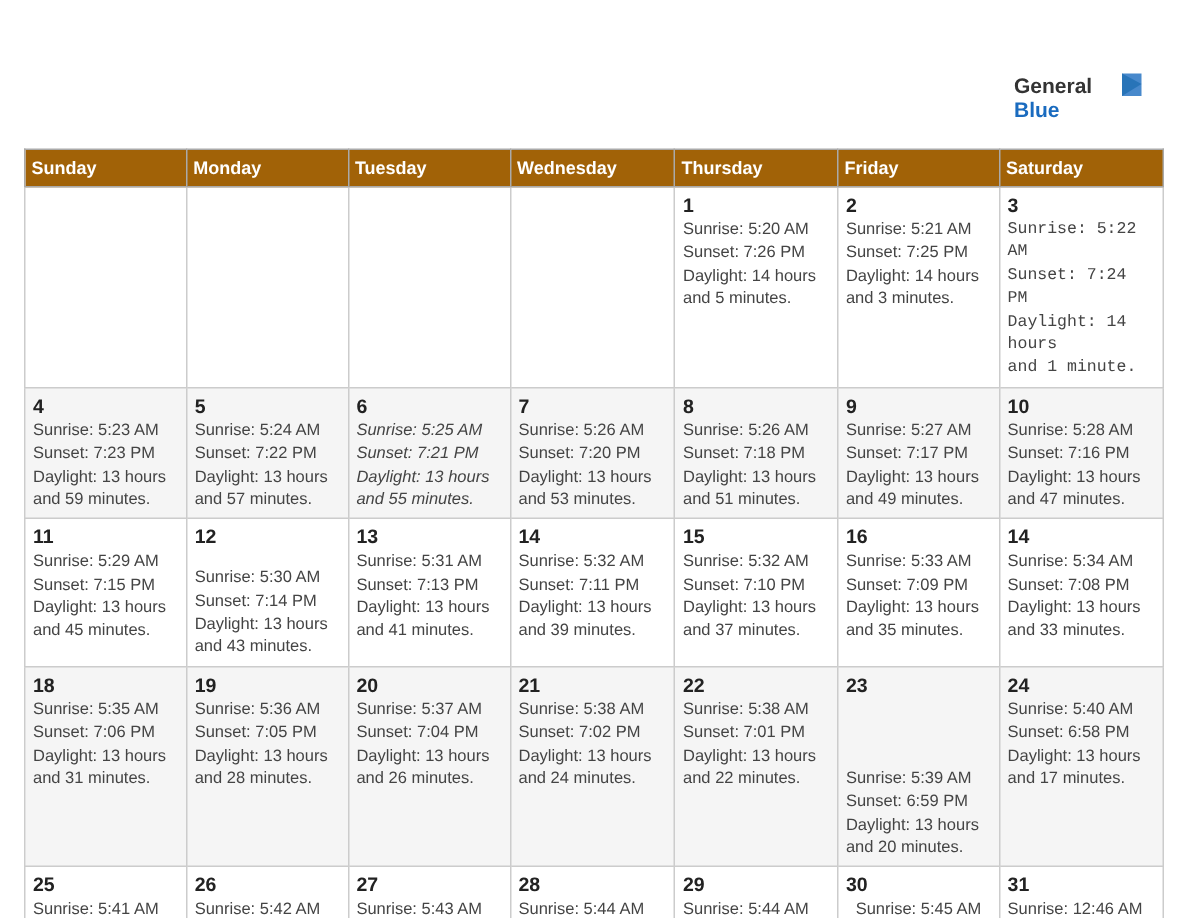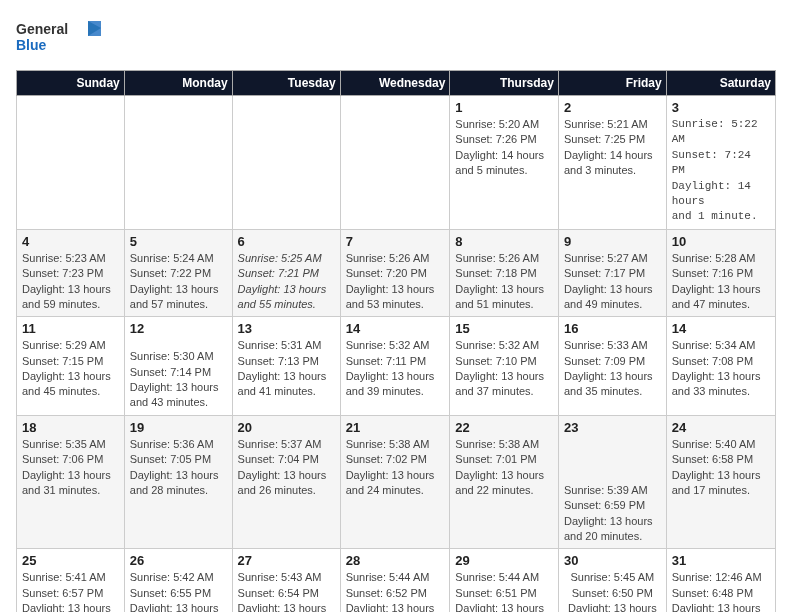--- a/index.html
+++ b/index.html
@@ -6,22 +6,23 @@
     body {
       font-family: Arial, sans-serif;
       background: #fff;
       width: 792px;
       min-height: 612px;
       padding: 16px;
     }
     .header {
       display: flex;
       align-items: flex-start;
-      justify-content: flex-start;
+      justify-content: flex-end;
       margin-bottom: 10px;
+      margin-top: 28px;
     }
     .logo {
       display: flex;
       align-items: center;
     }
     .title-block { text-align: right; }
     .main-title {
       font-size: 36px;
       font-weight: normal;
       color: #333;
@@ -30,24 +31,24 @@
     .subtitle {
       font-size: 16px;
       color: #555;
     }
     .calendar {
       width: 100%;
       border-collapse: collapse;
       font-size: 11px;
     }
     .calendar th {
-      background: #0f172a;
+      background: #a16207;
       color: #fff;
       padding: 5px 4px;
-      text-align: right;
+      text-align: left;
       font-weight: bold;
       font-size: 12px;
       border: 1px solid #aaa;
     }
     .calendar td {
       border: 1px solid #ccc;
       vertical-align: top;
       padding: 4px 5px;
       height: 85px;
       width: 113px;

